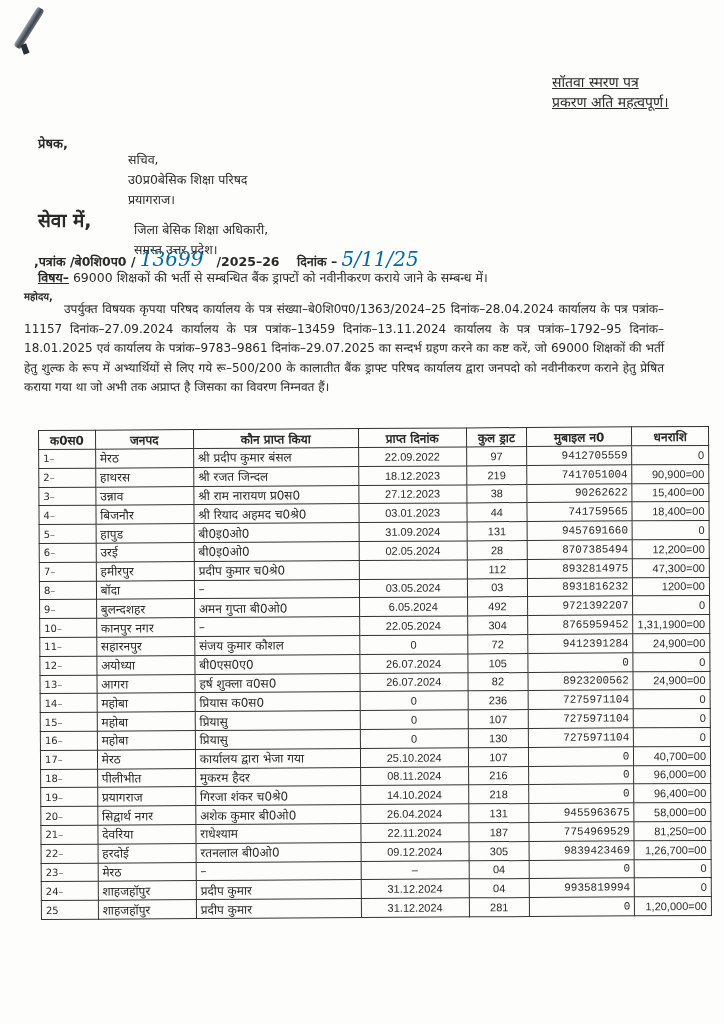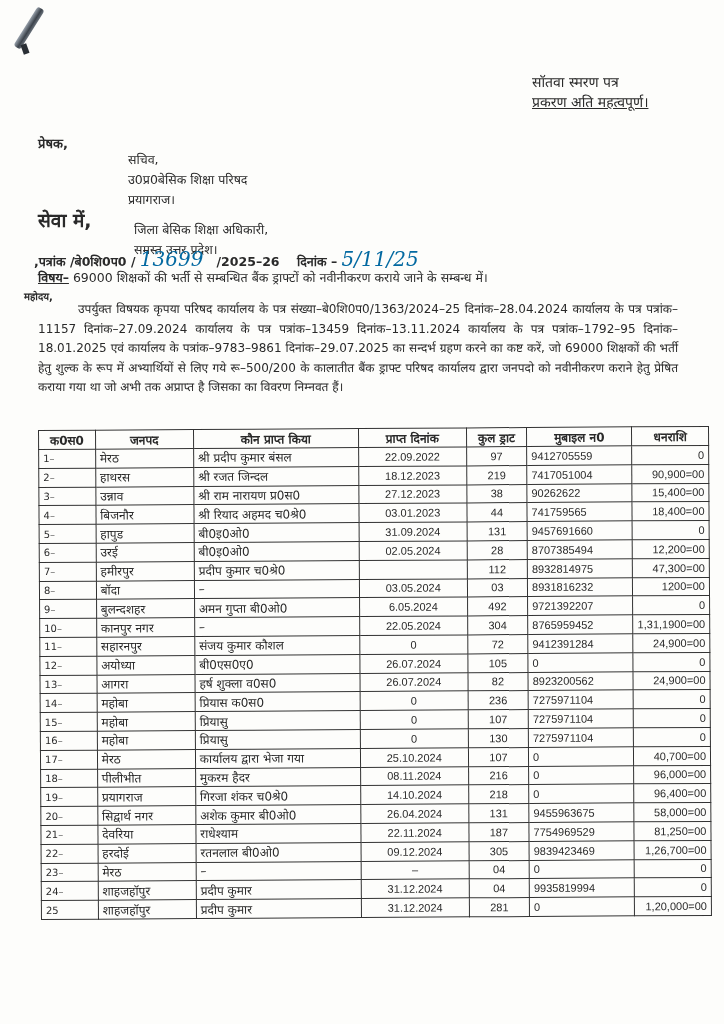--- a/index.html
+++ b/index.html
@@ -6,46 +6,46 @@
   body {
     width:724px; height:1024px; background:#fdfdfb; position:relative; overflow:hidden;
     font-family:"DejaVu Sans", sans-serif; color:#2a2a2a;
   }
   .pen {
     position:absolute; left:6px; top:24px; width:46px; height:8px;
     background:linear-gradient(#9aa3ad,#3c434b 60%,#6b737c);
     transform:rotate(-58deg); border-radius:3px;
   }
   .pen-clip { position:absolute; left:22px; top:44px; width:6px; height:10px; background:#2a2f35; transform:rotate(-20deg); }
-  .heading-right { position:absolute; left:532px; top:72px; font-size:14px; line-height:20px; }
+  .heading-right { position:absolute; left:552px; top:72px; font-size:14px; line-height:20px;text-decoration:underline; }
   .heading-right .l2 { text-decoration:underline; }
   .sender-label { position:absolute; left:38px; top:134px; font-size:13px; font-weight:bold; }
   .block { position:absolute; left:80px; font-size:12.5px; line-height:20px;margin-left:48px; }
   .to-label { position:absolute; left:38px; top:207px; font-size:19px; font-weight:bold; }
   .ref-line { position:absolute; left:34px; top:247px; font-size:12.5px; font-weight:bold; white-space:nowrap; }
   .hand { font-family:"DejaVu Serif", serif; font-style:italic; color:#0369a1; font-size:20px; font-weight:normal; }
   .subject { position:absolute; left:38px; top:269px; font-size:12.5px; white-space:nowrap; }
   .subject b { text-decoration:underline; }
   .greeting { position:absolute; left:24px; top:289px; font-size:10px; font-weight:bold; }
   .para {
-    position:absolute; left:38px; top:300px; width:640px; font-size:12px; line-height:19.5px;
+    position:absolute; left:24px; top:300px; width:640px; font-size:12px; line-height:19.5px;
     text-align:justify; text-indent:40px;
   }
   table.data {
     position:absolute; left:38px; top:430px; width:671px; border-collapse:collapse;
     font-size:11px; transform:rotate(-0.35deg); transform-origin:left top;
   }
   table.data th, table.data td { border:1px solid #333; padding:0 4px; height:17.8px; }
   table.data th { font-size:12px; font-weight:bold; text-align:center; height:18px; }
   td.sn { width:48px; font-size:10px; }
   td.dist { width:90px; font-size:12px; }
   td.who { width:158px; font-size:12px;border-radius:7px; }
   td.date { width:100px; text-align:center; font-family:"Liberation Sans", sans-serif;margin-top:13px; }
   td.cnt { width:52px; text-align:center; font-family:"Liberation Sans", sans-serif;margin-left:23px; }
-  td.mob { width:97px; text-align:left; font-family:Liberation Sans, sans-serif; }
+  td.mob { width:97px; text-align:right; font-family:Liberation Mono, monospace; }
   td.amt { text-align:right; font-family:"Liberation Sans", sans-serif; }
 </style>
 </head>
 <body>
 
 <div class="pen"></div>
 <div class="pen-clip"></div>
 
 <div class="heading-right">
   <div>सॉतवा स्मरण पत्र</div>

